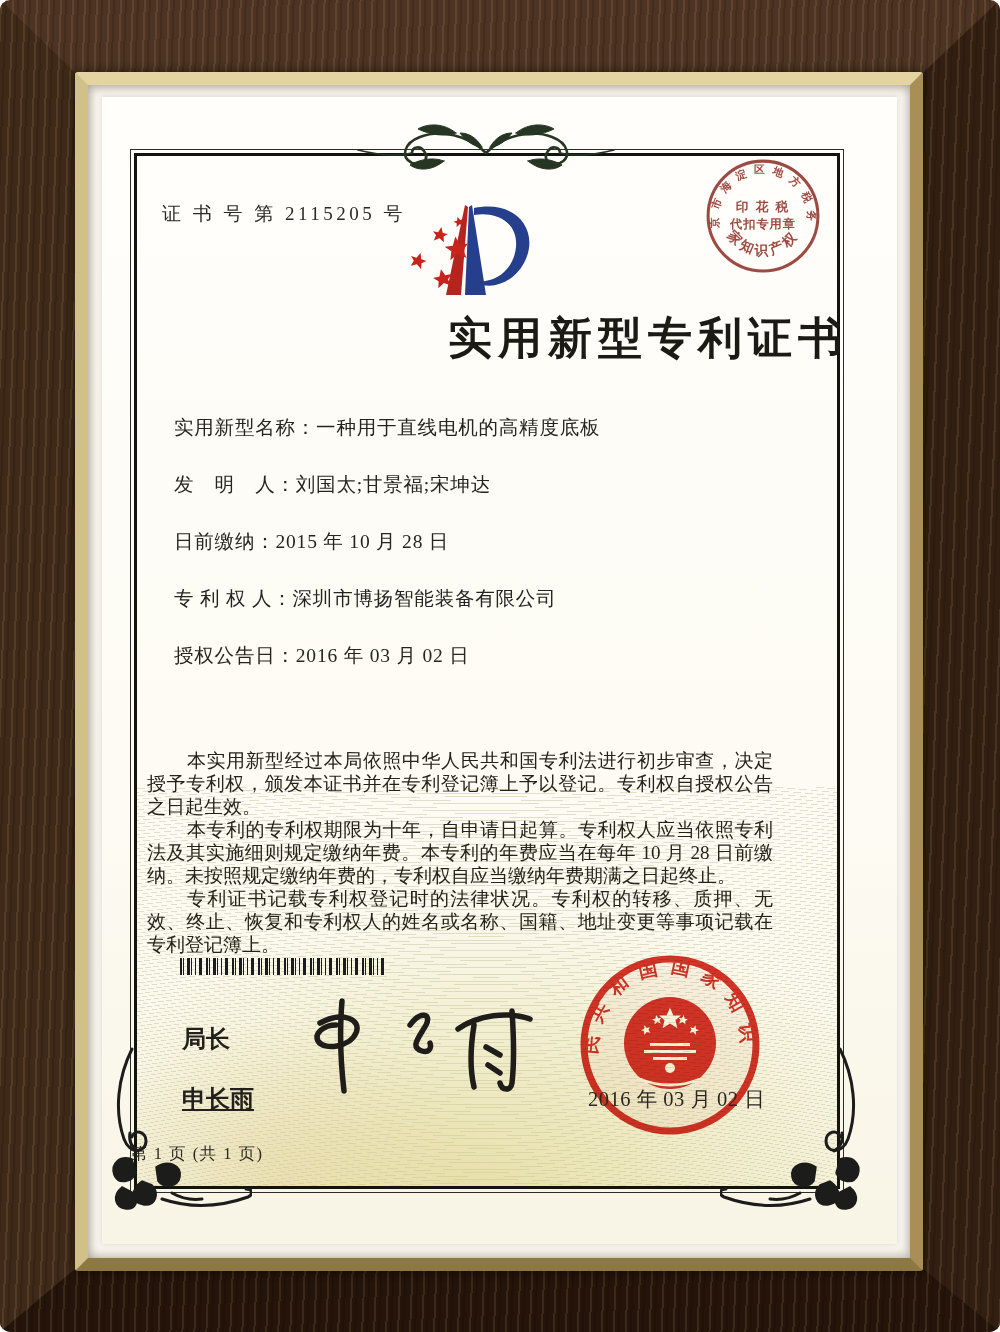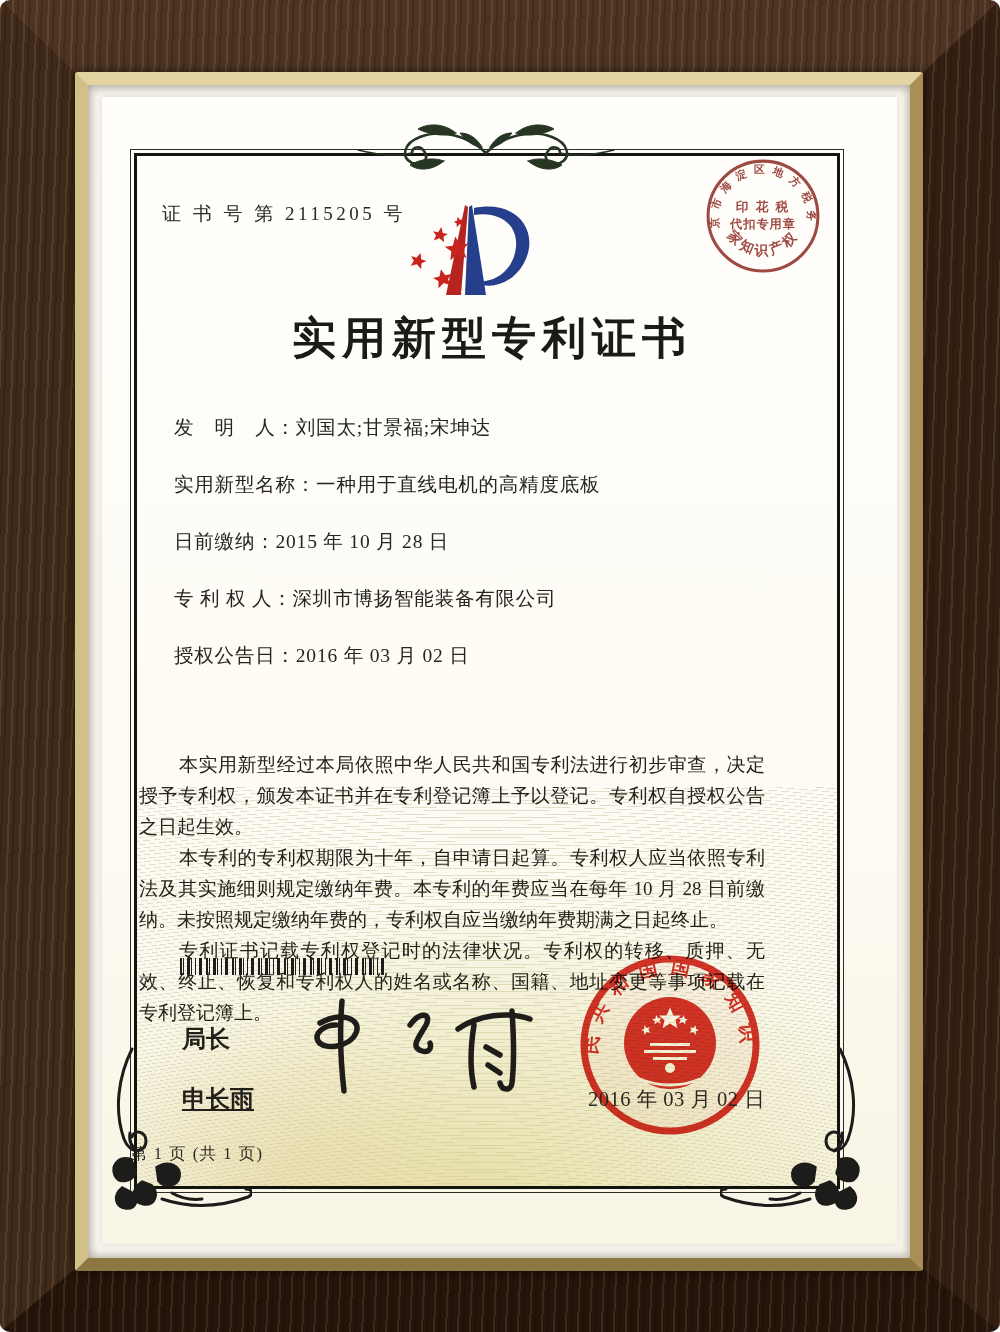--- a/index.html
+++ b/index.html
@@ -30,27 +30,27 @@
   .guilloche{position:absolute;left:33px;top:690px;width:702px;height:400px;pointer-events:none;
      background:
        radial-gradient(85% 95% at 50% 102%, rgba(216,206,120,.55), rgba(216,206,120,0) 76%),
        radial-gradient(40% 50% at 22% 96%, rgba(226,200,150,.35), rgba(226,200,150,0) 75%),
        repeating-radial-gradient(160% 120% at 50% 170%, rgba(120,132,56,.22) 0 1.5px, rgba(120,132,56,0) 1.5px 8px);}
 
   .cert-no{position:absolute;left:60px;top:104px;font-size:19px;letter-spacing:3.5px;color:#2b2923;}
 
   .logo{position:absolute;left:296px;top:94px;width:150px;height:122px;}
 
-  .title{position:absolute;left:34px;top:212px;width:712px;text-align:center;
+  .title{position:absolute;left:34px;top:212px;width:712px;text-align:right;
          font-size:44px;font-weight:700;letter-spacing:6px;color:#1b1a15;}
 
   .fields{position:absolute;left:72px;top:320px;width:600px;font-size:19.5px;letter-spacing:.8px;}
   .field{margin-bottom:36px;line-height:21px;white-space:pre;}
 
-  .paras{position:absolute;left:37px;top:652px;width:626px;font-size:19px;line-height:31px;
+  .paras{position:absolute;left:45px;top:652px;width:626px;font-size:19px;line-height:23px;
          text-align:justify;color:#242219;}
   .paras p{margin:0;text-indent:2.1em;}
 
   .barcode{position:absolute;left:78px;top:861px;width:208px;height:17px;
      background:repeating-linear-gradient(90deg,#1c1c1c 0 2px,transparent 2px 3px,#1c1c1c 3px 4px,
        transparent 4px 7px,#1c1c1c 7px 10px,transparent 10px 11px,#1c1c1c 11px 12px,
        transparent 12px 15px,#1c1c1c 15px 16px,transparent 16px 19px,#1c1c1c 19px 22px,transparent 22px 26px);}
 
   .director{position:absolute;left:80px;top:926px;font-family:"DejaVu Sans","Liberation Sans",sans-serif;
             font-weight:600;font-size:24px;color:#22201b;}
@@ -111,22 +111,22 @@
         <use href="#st" transform="translate(42,44) scale(0.8) rotate(10)"></use>
         <use href="#st" transform="translate(59,58) scale(1.25) rotate(-8)"></use>
         <use href="#st" transform="translate(20,70) scale(0.85) rotate(18)"></use>
         <use href="#st" transform="translate(45,88) scale(1.0) rotate(-12)"></use>
       </g>
     </svg>
 
     <div class="title">实用新型专利证书</div>
 
     <div class="fields">
+      <div class="field"><span>实用新型名称：</span><span>一种用于直线电机的高精度底板</span></div>
       <div class="field"><span>发　明　人：</span><span>刘国太;甘景福;宋坤达</span></div>
-      <div class="field"><span>实用新型名称：</span><span>一种用于直线电机的高精度底板</span></div>
       <div class="field"><span>日前缴纳：</span><span>2015 年 10 月 28 日</span></div>
       <div class="field"><span>专 利 权 人：</span><span>深圳市博扬智能装备有限公司</span></div>
       <div class="field"><span>授权公告日：</span><span>2016 年 03 月 02 日</span></div>
     </div>
 
     <div class="paras">
       <p>本实用新型经过本局依照中华人民共和国专利法进行初步审查，决定授予专利权，颁发本证书并在专利登记簿上予以登记。专利权自授权公告之日起生效。</p>
       <p>本专利的专利权期限为十年，自申请日起算。专利权人应当依照专利法及其实施细则规定缴纳年费。本专利的年费应当在每年 10 月 28 日前缴纳。未按照规定缴纳年费的，专利权自应当缴纳年费期满之日起终止。</p>
       <p>专利证书记载专利权登记时的法律状况。专利权的转移、质押、无效、终止、恢复和专利权人的姓名或名称、国籍、地址变更等事项记载在专利登记簿上。</p>
     </div>

